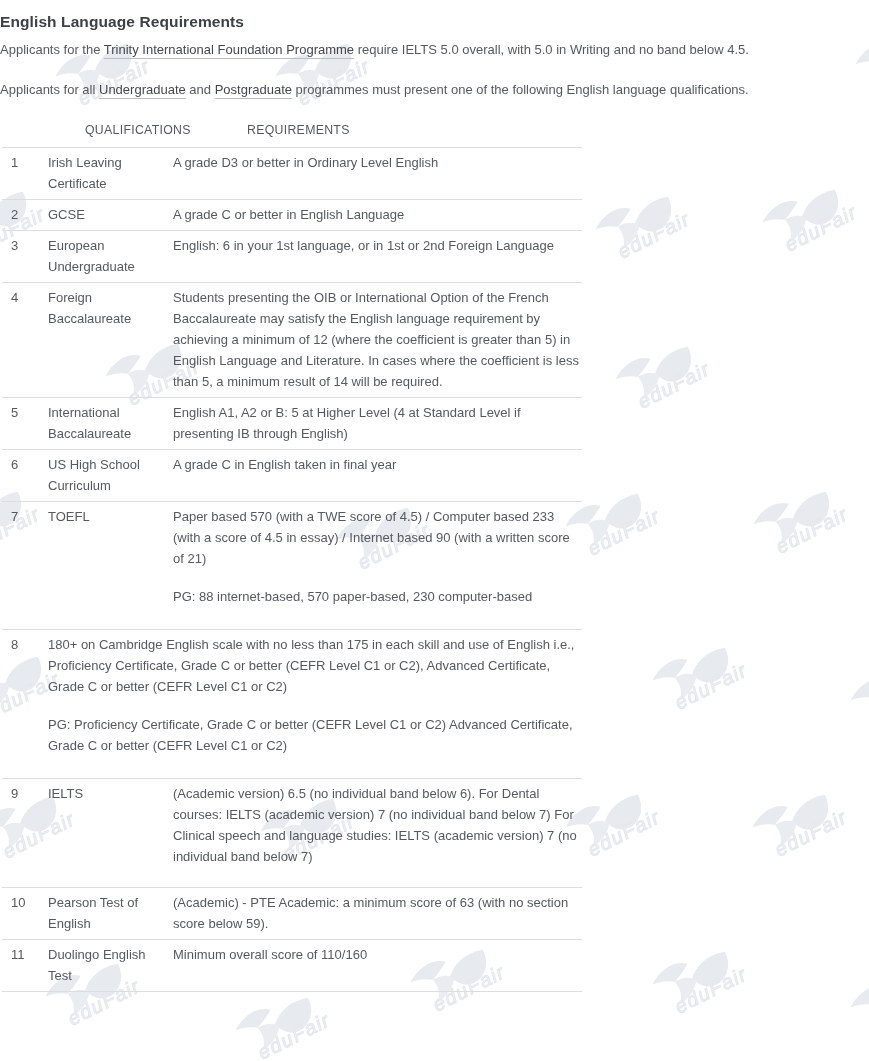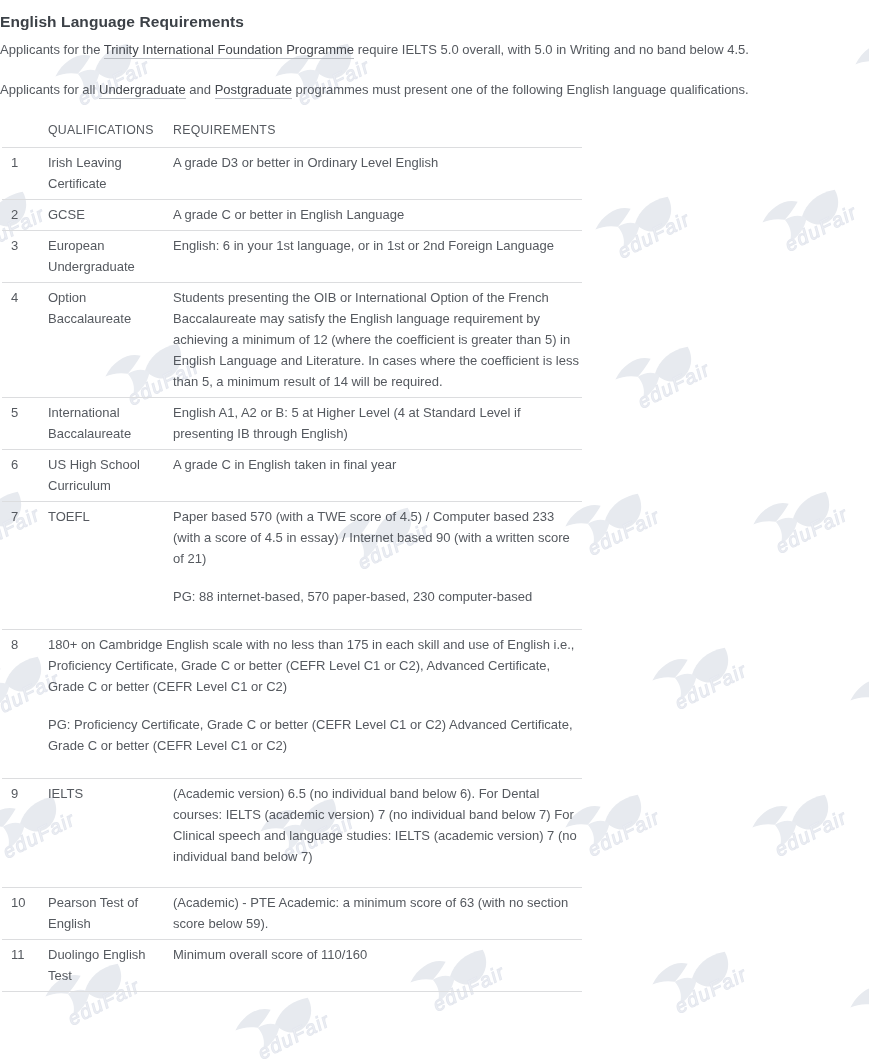--- a/index.html
+++ b/index.html
@@ -37,21 +37,21 @@
   .inline-link {
     font-weight:400; color:#43474d; text-decoration:none;
     border-bottom:1px solid #b9bdc3; padding-bottom:1px; cursor:pointer;
   }
 
   
   .rtable { margin:24px 0 0 2px; width:580px; font-size:13px; color:#55595f; }
   .thead {
     display:flex; padding:0 0 9px 0;
     border-bottom:1px solid #dcdddf;
-    font-size:12.3px; color:#54585e; letter-spacing:0.3px; line-height:15px;
+    font-size:12.3px; color:#54585e; letter-spacing:0.3px; line-height:15px;gap:37px;
   }
   .trow {
     display:flex; padding:4px 0 5px 0;
     border-bottom:1px solid #dcdddf;
     line-height:21px;
   }
   .c-num  { width:46px; box-sizing:border-box; padding-left:9px; flex:none; }
   .c-qual { width:125px; flex:none; padding-right:8px; box-sizing:border-box; }
   .c-req  { flex:1; min-width:0; }
   .trow.has-pg { padding-bottom:22px; }
@@ -318,21 +318,21 @@
       <div class="c-num">3</div>
       <div class="c-qual">European Undergraduate</div>
       <div class="c-req">
         <div class="req-main">English: 6 in your 1st language, or in 1st or 2nd Foreign Language</div>
 
       </div>
     </div>
 
     <div class="trow">
       <div class="c-num">4</div>
-      <div class="c-qual">Option Baccalaureate</div>
+      <div class="c-qual">Foreign Baccalaureate</div>
       <div class="c-req">
         <div class="req-main">Students presenting the OIB or International Option of the French Baccalaureate may satisfy the English language requirement by achieving a minimum of 12 (where the coefficient is greater than 5) in English Language and Literature. In cases where the coefficient is less than 5, a minimum result of 14 will be required.</div>
 
       </div>
     </div>
 
     <div class="trow">
       <div class="c-num">5</div>
       <div class="c-qual">International Baccalaureate</div>
       <div class="c-req">

